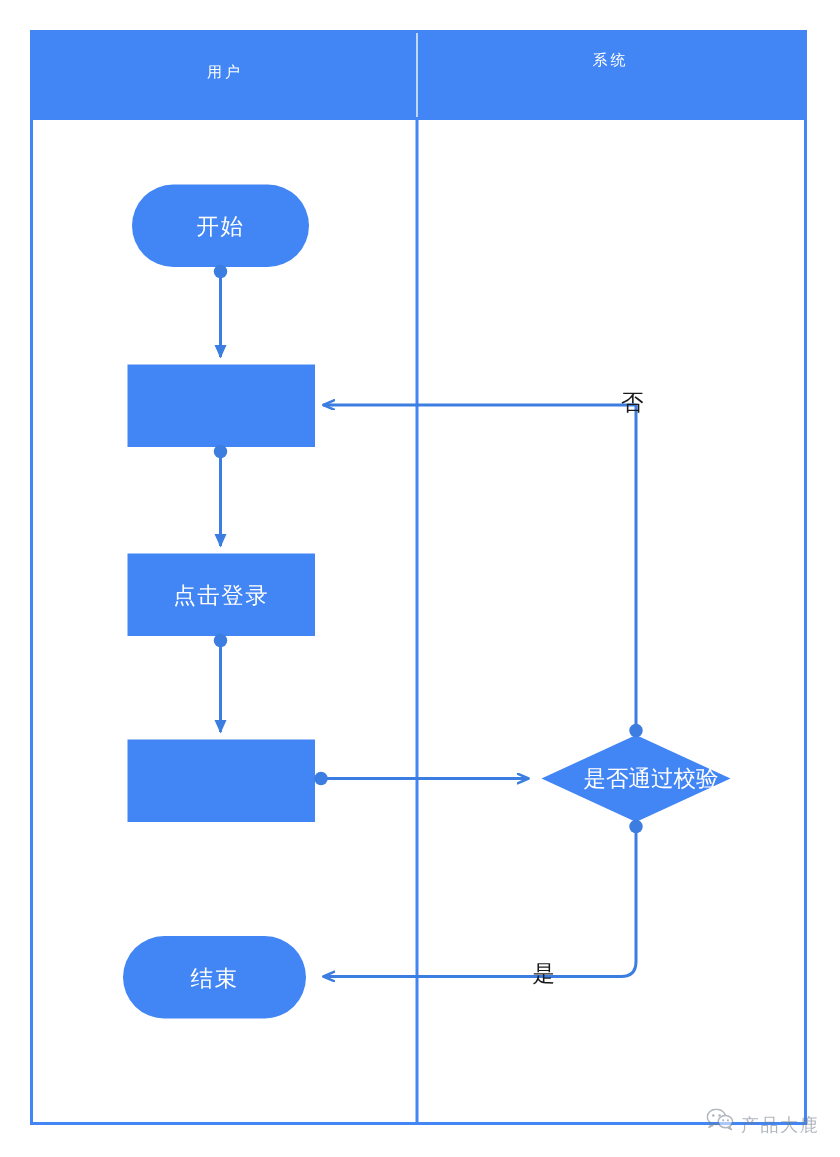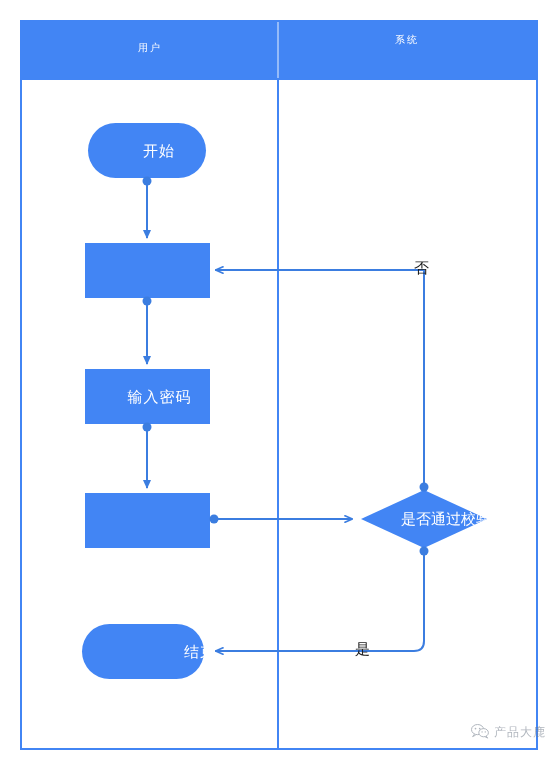--- a/index.html
+++ b/index.html
@@ -22,42 +22,41 @@
     height: 771px;
   }
   .node-label {
     position: absolute;
     color: #ffffff;
     font-size: 15px;
     letter-spacing: 1px;
     white-space: nowrap;
     pointer-events: none;
     text-align: center;
-    padding-left: 12px;
   }
   .lane-title {
     position: absolute;
     color: #ffffff;
     font-size: 10px;
     letter-spacing: 2px;
     white-space: nowrap;
     text-align: center;
   }
   .edge-label {
     position: absolute;
     color: #1a1a1a;
     font-size: 15px;
     white-space: nowrap;
   }
   .watermark {
     position: absolute;
     right: 14px;
-    bottom: 28px;
+    bottom: 12px;
     display: flex;
-    align-items: flex-start;
+    align-items: flex-end;
     gap: 5px;
     opacity: 0.55;
   }
   .watermark-text {
     font-size: 12px;
     color: #6f7a88;
     letter-spacing: 1px;
     white-space: nowrap;
   }
   .wm-icon { display: block; }
@@ -128,26 +127,26 @@
       <path d="M424,551 L424,641 Q424,651 414,651 L216,651" fill="none" stroke="#3B7DE0" stroke-width="2" stroke-linecap="round" stroke-linejoin="round" marker-end="url(#arrow)"></path>
     </g>
   </svg>
 
   <div class="lane-title" style="left:22px; top:41px; width:256px;">用户</div>
   <div class="lane-title" style="left:278px; top:33px; width:258px;">系统</div>
 
   <div class="node-label" style="left:88px; top:142px; width:118px;">开始</div>
 
 
-  <div class="node-label" style="left:85px; top:388px; width:125px;">输入密码</div>
+  <div class="node-label" style="left:85px; top:388px; width:125px;">点击登录</div>
 
 
   <div class="node-label" style="left:364px; top:510px; width:140px; letter-spacing:0px;">是否通过校验</div>
 
-  <div class="node-label" style="left:82px; top:643px; width:122px;text-align:right;">结束</div>
+  <div class="node-label" style="left:82px; top:643px; width:122px;">结束</div>
 
   <div class="edge-label" style="left:414px; top:259px;">否</div>
 
   <div class="edge-label" style="left:355px; top:640px;">是</div>
 
   <div class="watermark">
     <span class="wm-icon">
       <svg width="18" height="15" viewBox="0 0 18 15">
         <ellipse cx="6.6" cy="5.6" rx="6.1" ry="5.1" fill="none" stroke="#6f7a88" stroke-width="1"></ellipse>
         <path d="M3.4,10.2 L1.6,12.6 L4.6,11.2" fill="none" stroke="#6f7a88" stroke-width="1" stroke-linejoin="round"></path>

